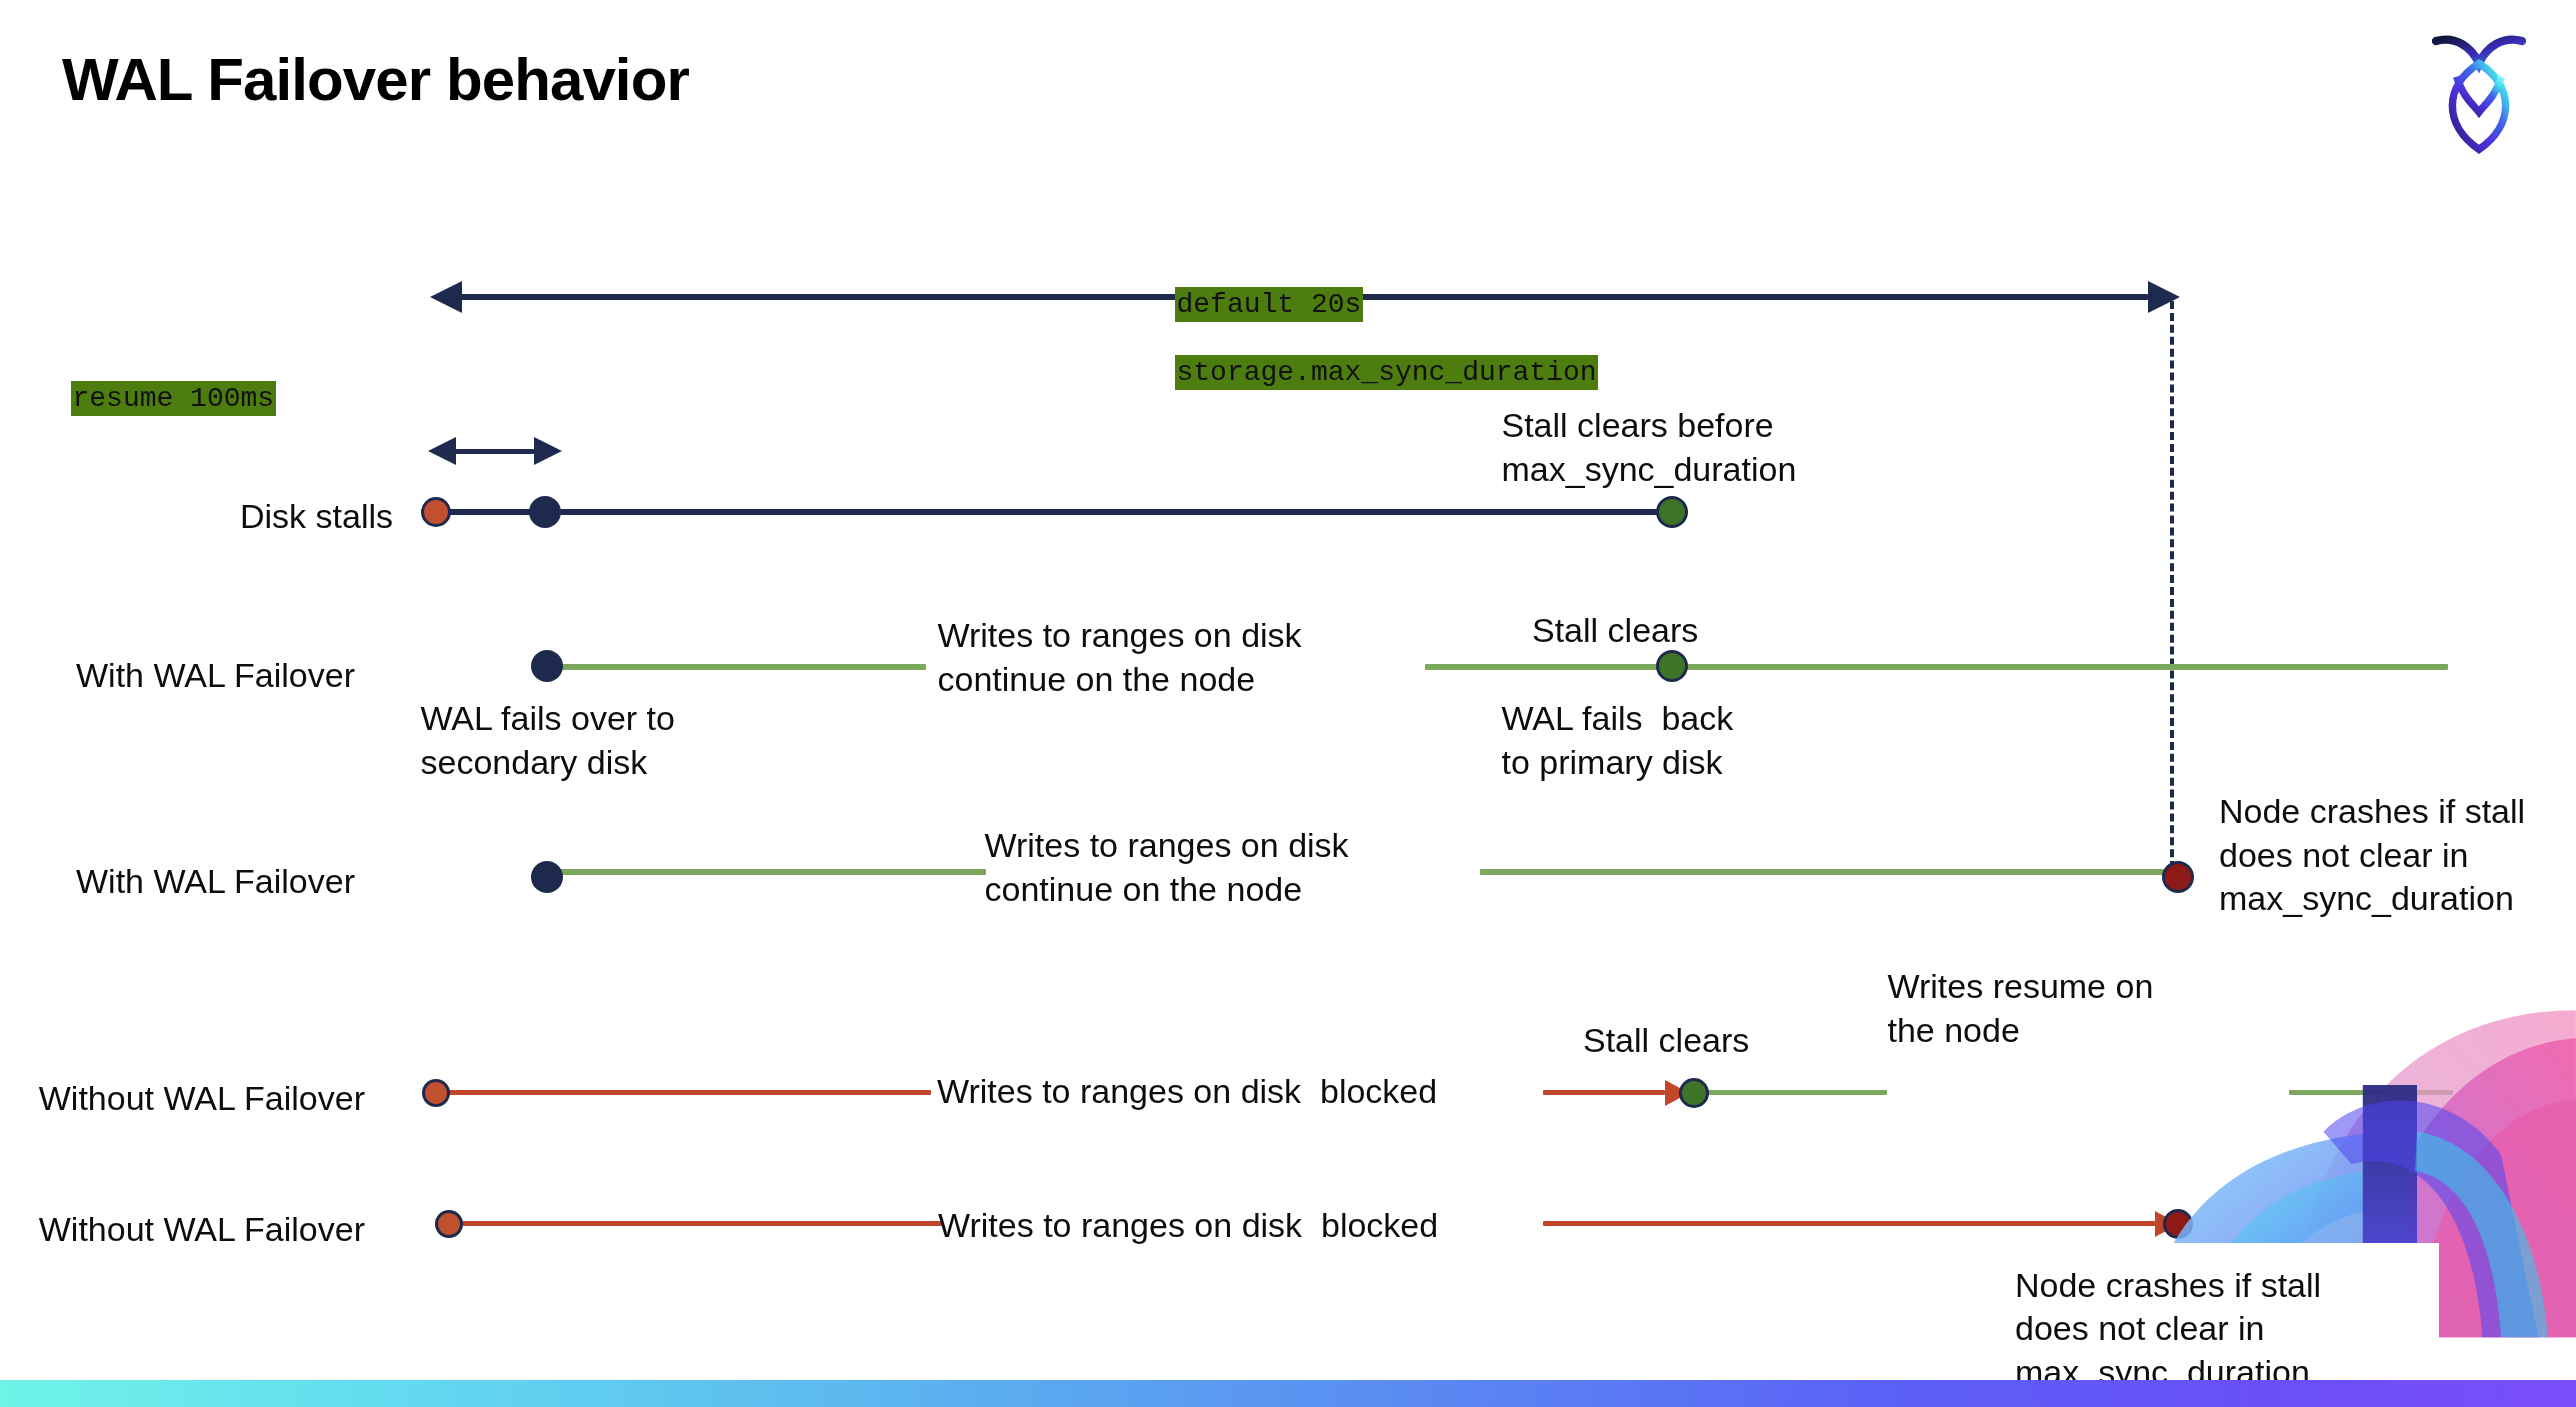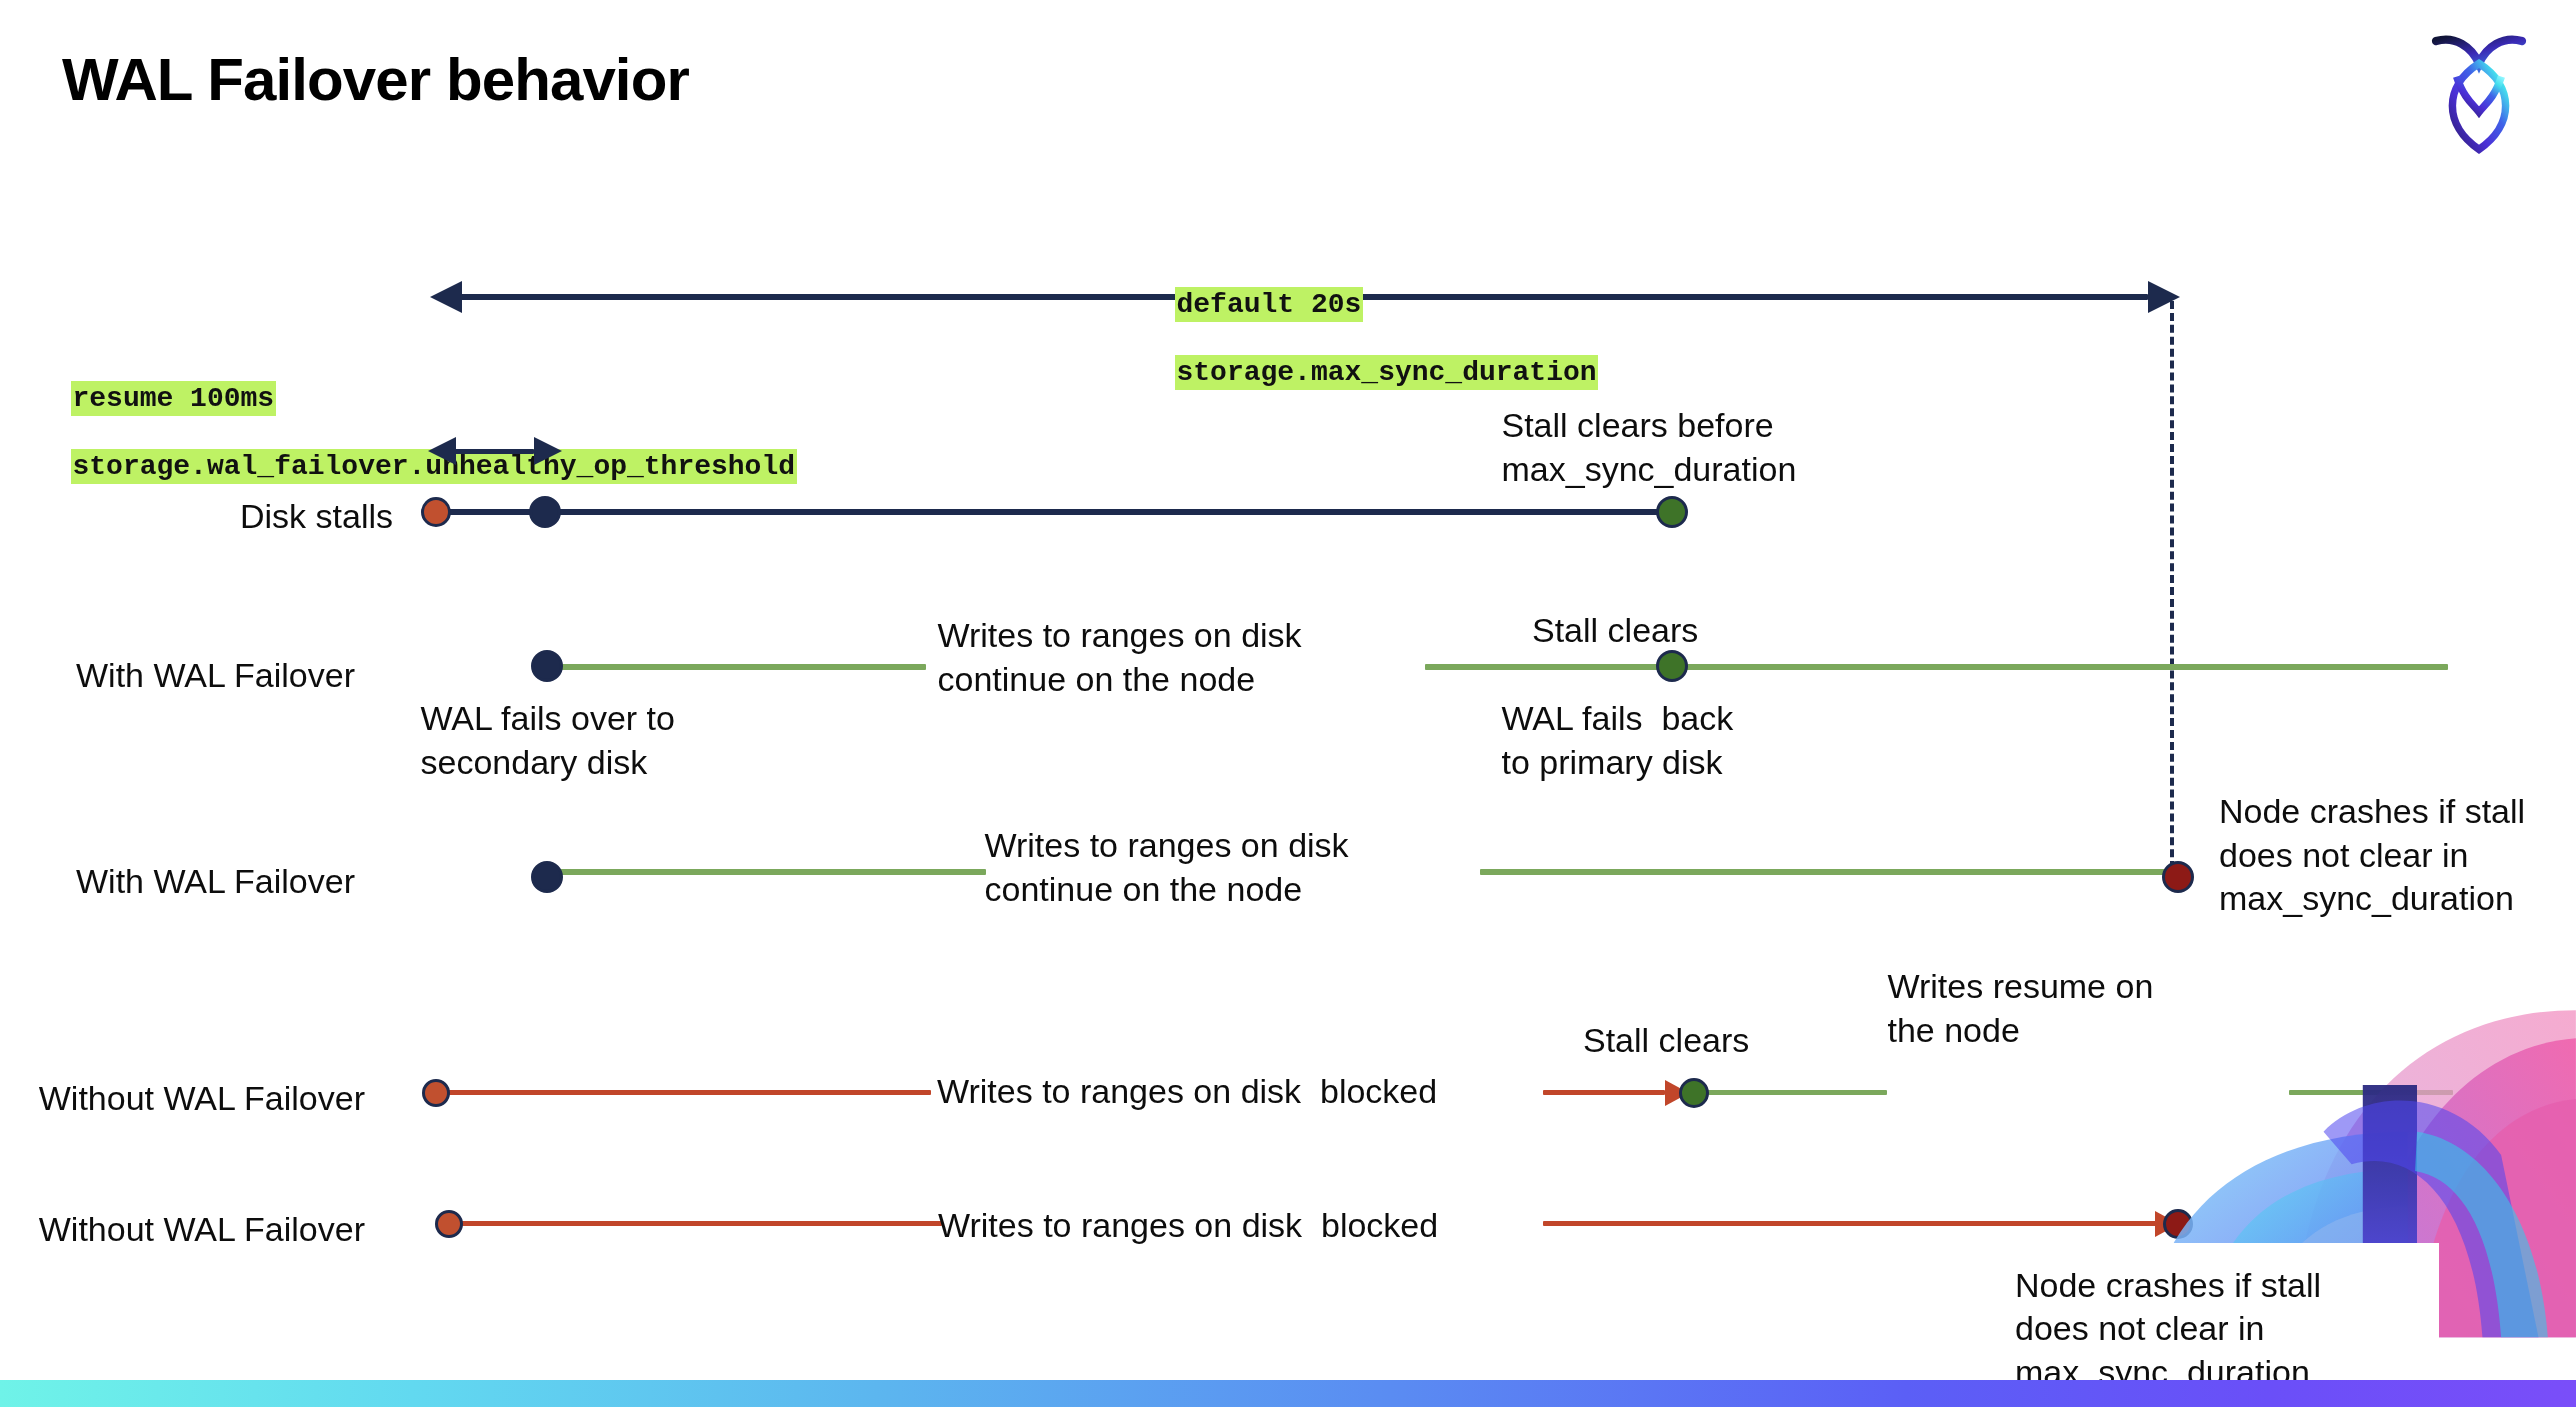--- a/index.html
+++ b/index.html
@@ -45,24 +45,23 @@
   
   .code-chip {
     position: absolute;
     font-family: "Liberation Mono", "DejaVu Sans Mono", monospace;
     font-size: 28px;
     line-height: 1.18;
     color: #111111;
     white-space: pre;
   }
   .code-chip span {
-    background: #bef264;
+    background: #4d7c0f;
     display: inline-block;
     padding: 0.9px 1.9px;
-    font-weight: bold;
   }
 
   
   .hline {
     position: absolute;
     height: 5.6px;
     border-radius: 0.9px;
   }
   .hline.navy  { background: #1d2a4d; }
   .hline.green { background: #7ba85c; }
@@ -177,21 +176,20 @@
 
 <div class="code-chip" style="left:1141px; top:254px;">
   <span>default 20s</span><br>
   <span>storage.max_sync_duration</span>
 </div>
 
 <div class="vdash" style="left:2170px; top:301px; height:580px;"></div>
 
 <div class="code-chip" style="left:37px; top:348px;">
   <span>resume 100ms</span><br>
-  <span>storage.wal_failover.unhealthy_op_threshold</span>
 </div>
 
 <div class="arrow left-navy-sm" style="left:428px; top:451px;"></div>
 <div class="hline navy" style="left:455px; top:449px; width:79px; height:4.7px;"></div>
 <div class="arrow right-navy-sm" style="left:534px; top:451px;"></div>
 
 <div class="label right" style="left:0px; top:495px; width:393px;">Disk stalls</div>
 
 <div class="hline navy" style="left:436px; top:509px; width:1236px;"></div>
 

